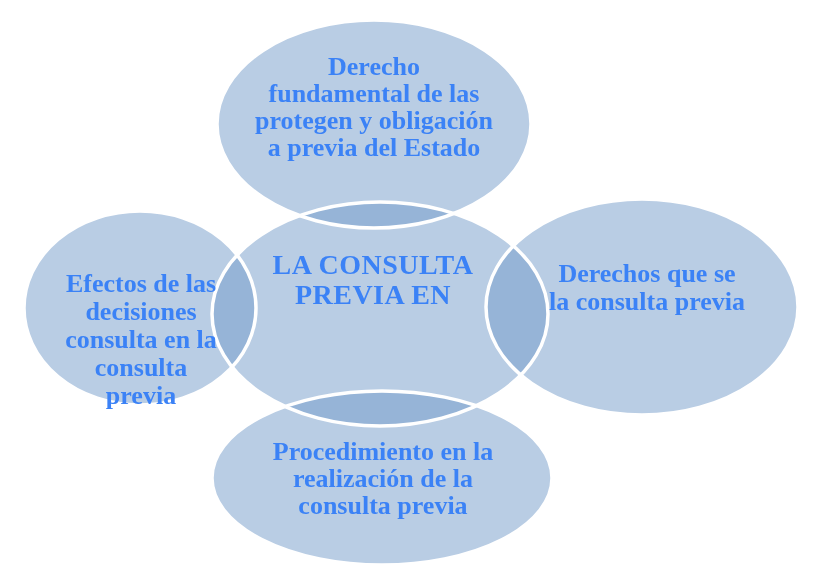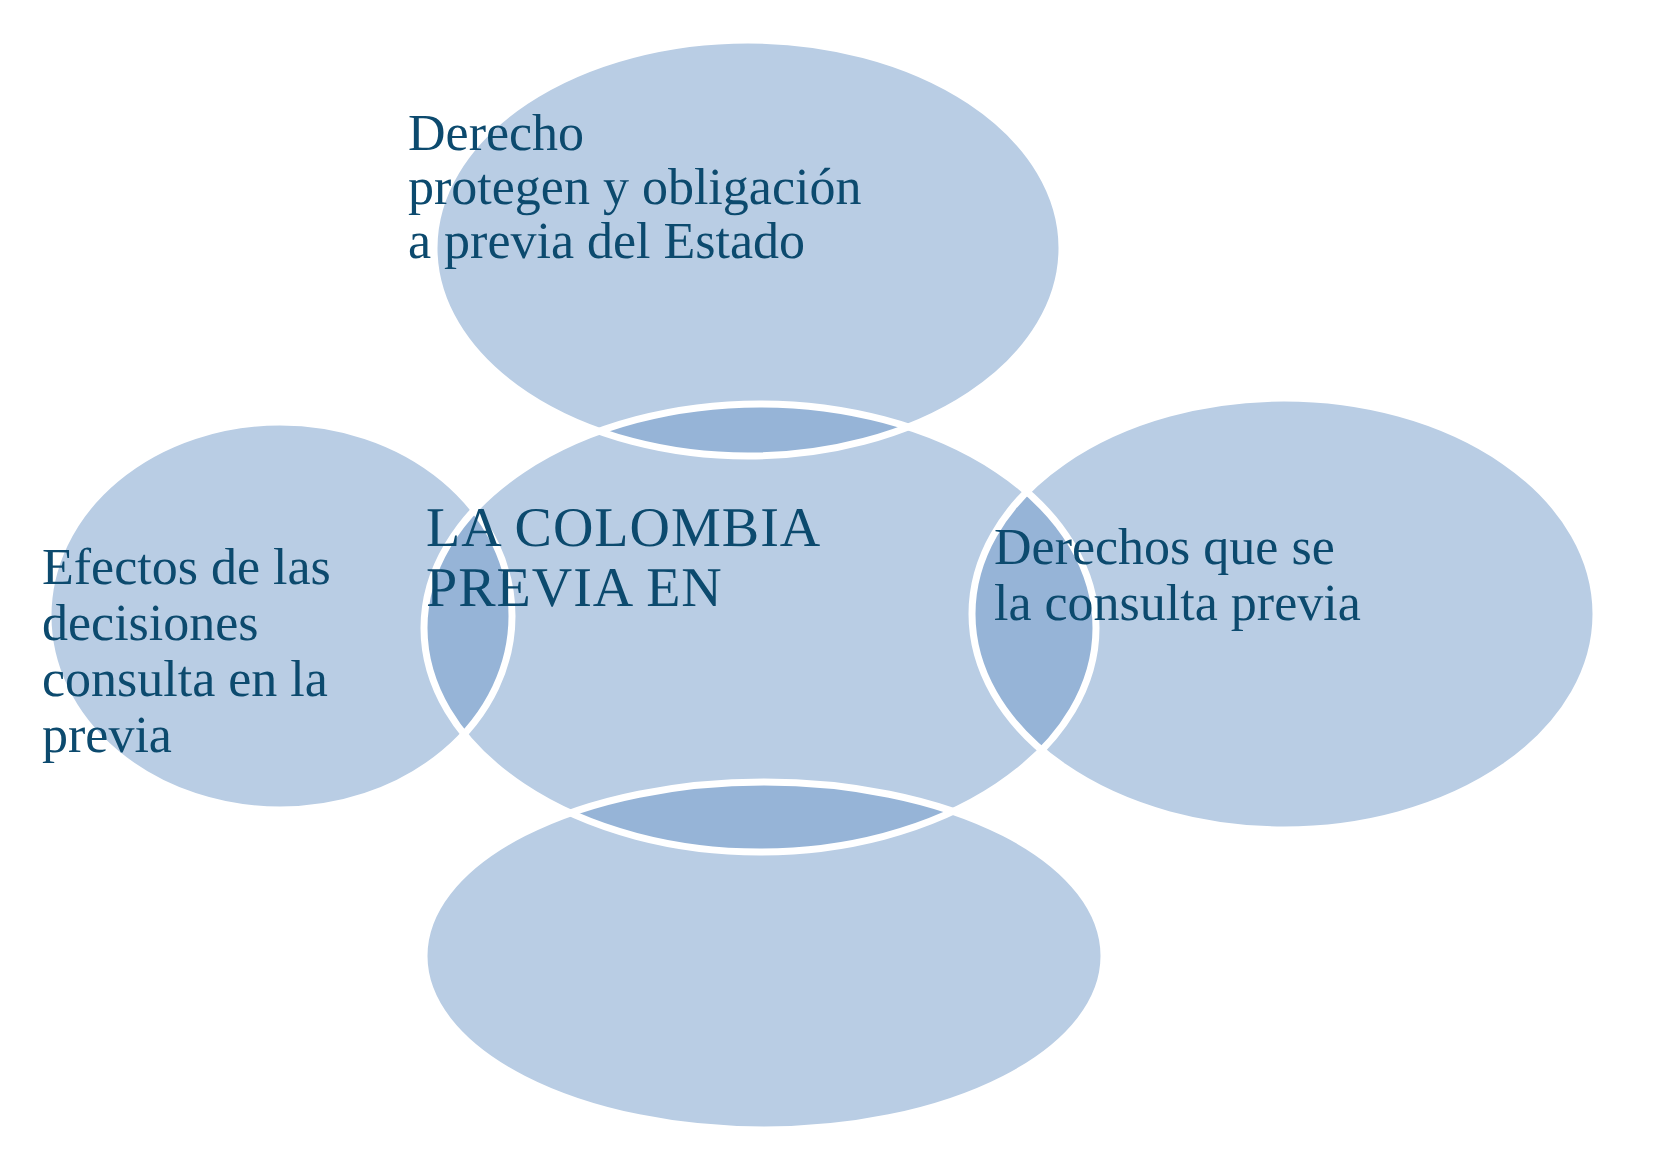--- a/index.html
+++ b/index.html
@@ -18,24 +18,25 @@
   .canvas svg {
     position: absolute;
     left: 0;
     top: 0;
     width: 838px;
     height: 576px;
     display: block;
   }
   .label {
     position: absolute;
-    color: #0c4a6e;
+    text-align: center;
+    color: #3b82f6;
     font-size: 26px;
     line-height: 27px;
-    font-weight: 400;
+    font-weight: 700;
   }
   .label .line {
     white-space: nowrap;
   }
   .label-top    { left: 204px; top: 53px;  width: 340px; line-height: 27px; }
   .label-left   { left: 21px;  top: 226px; width: 240px; line-height: 28px; margin-top: 44px; }
   .label-center { left: 213px; top: 250px; width: 320px; font-size: 28px; line-height: 30px; letter-spacing: 0.5px; }
   .label-right  { left: 497px; top: 260px; width: 300px; line-height: 28px; }
   .label-bottom { left: 213px; top: 438px; width: 340px; line-height: 27px; }
 </style>
@@ -58,35 +59,42 @@
       <ellipse cx="374" cy="124" rx="157" ry="104" stroke="#FFFFFF"></ellipse>
       <ellipse cx="140" cy="308" rx="116" ry="97" stroke="#FFFFFF"></ellipse>
       <ellipse cx="642" cy="307" rx="156" ry="108" stroke="#FFFFFF"></ellipse>
       <ellipse cx="382" cy="478" rx="170" ry="87" stroke="#FFFFFF"></ellipse>
       <ellipse cx="380" cy="314" rx="168" ry="112" stroke="#FFFFFF"></ellipse>
     </g>
   </svg>
 
   <div class="label label-top">
     <div class="line">Derecho</div>
+    <div class="line">fundamental de las</div>
     <div class="line">protegen y obligación</div>
     <div class="line">a previa del Estado</div>
   </div>
 
   <div class="label label-left">
     <div class="line">Efectos de las</div>
     <div class="line">decisiones</div>
     <div class="line">consulta en la</div>
+    <div class="line">consulta</div>
     <div class="line">previa</div>
   </div>
 
   <div class="label label-center">
-    <div class="line">LA COLOMBIA</div>
+    <div class="line">LA CONSULTA</div>
     <div class="line">PREVIA EN</div>
   </div>
 
   <div class="label label-right">
     <div class="line">Derechos que se</div>
     <div class="line">la consulta previa</div>
   </div>
 
+  <div class="label label-bottom">
+    <div class="line">Procedimiento en la</div>
+    <div class="line">realización de la</div>
+    <div class="line">consulta previa</div>
+  </div>
 
 </div>
 
 </body></html>

